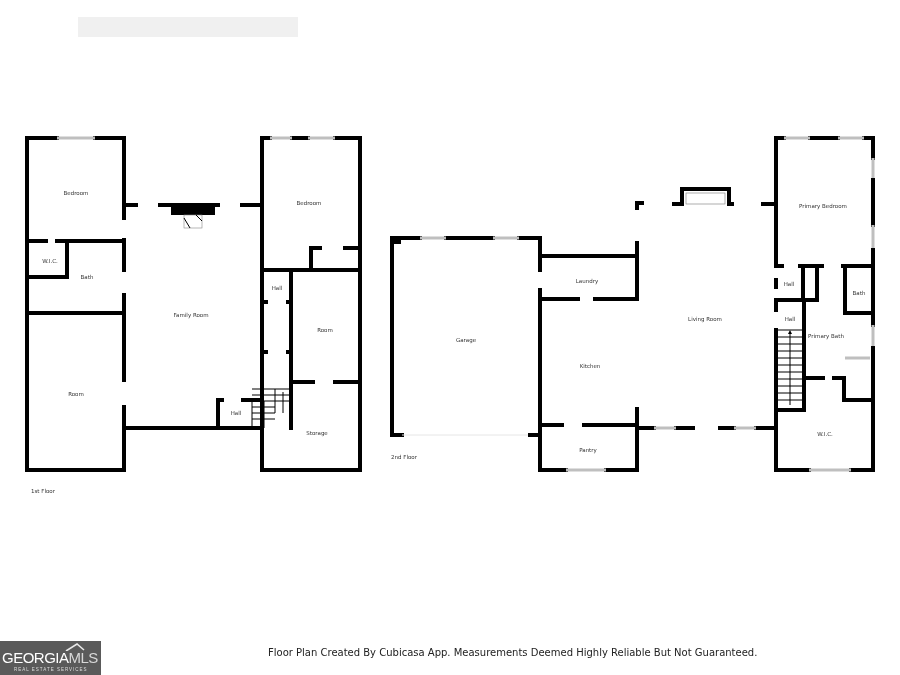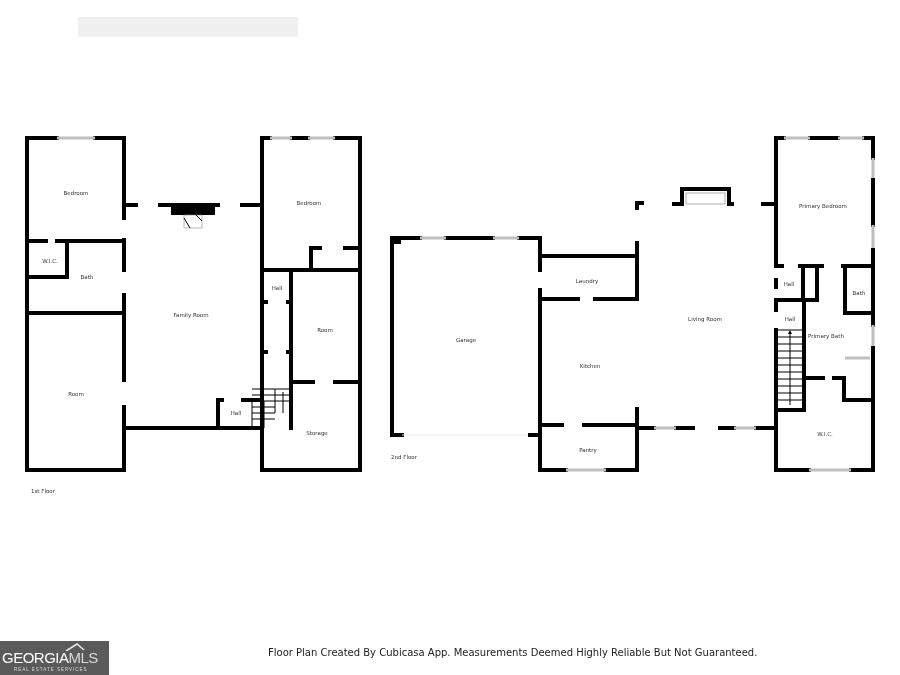--- a/index.html
+++ b/index.html
@@ -5,21 +5,21 @@
   html, body { margin:0; padding:0; background:#ffffff; }
   body { width:900px; height:675px; position:relative; overflow:hidden; font-family:"DejaVu Sans", sans-serif; }
   #plan { position:absolute; left:0; top:0; width:900px; height:675px; }
   .wall { stroke:#000; stroke-width:4; stroke-linecap:square; fill:none; }
   .thin { stroke:#000; stroke-width:1; fill:none; }
   .win { stroke:#bfbfbf; stroke-width:3; fill:none; }
   .opening { stroke:#e6e6e6; stroke-width:1; fill:none; }
   .room-label { font-size:5.5px; fill:#333; text-anchor:middle; }
   .floor-label { font-size:5.5px; fill:#333; }
   .footer-note { position:absolute; left:268px; top:647px; font-size:10px; color:#222; font-family:"DejaVu Sans", sans-serif; white-space:nowrap; }
-  .logo { position:absolute; left:0; top:641px; width:101px; height:34px; background:#5a5a5a; color:#fff;padding-left:8px; }
+  .logo { position:absolute; left:0; top:641px; width:101px; height:34px; background:#5a5a5a; color:#fff; }
   .logo .main { position:absolute; left:2px; top:8px; font-size:15px; letter-spacing:-0.5px; font-family:"Liberation Sans", sans-serif; }
   .logo .main .mls { color:#d8d8d8; }
   .logo .sub { position:absolute; left:14px; top:26px; font-size:4.5px; letter-spacing:1px; color:#ddd; font-family:"Liberation Sans", sans-serif; }
   .logo .roof { position:absolute; left:65px; top:2px; width:20px; height:8px; }
   .faint-header { position:absolute; left:78px; top:17px; width:220px; height:20px; opacity:0.06; background:#000; }
 </style>
 </head>
 <body>
 
 <div class="faint-header"></div>

